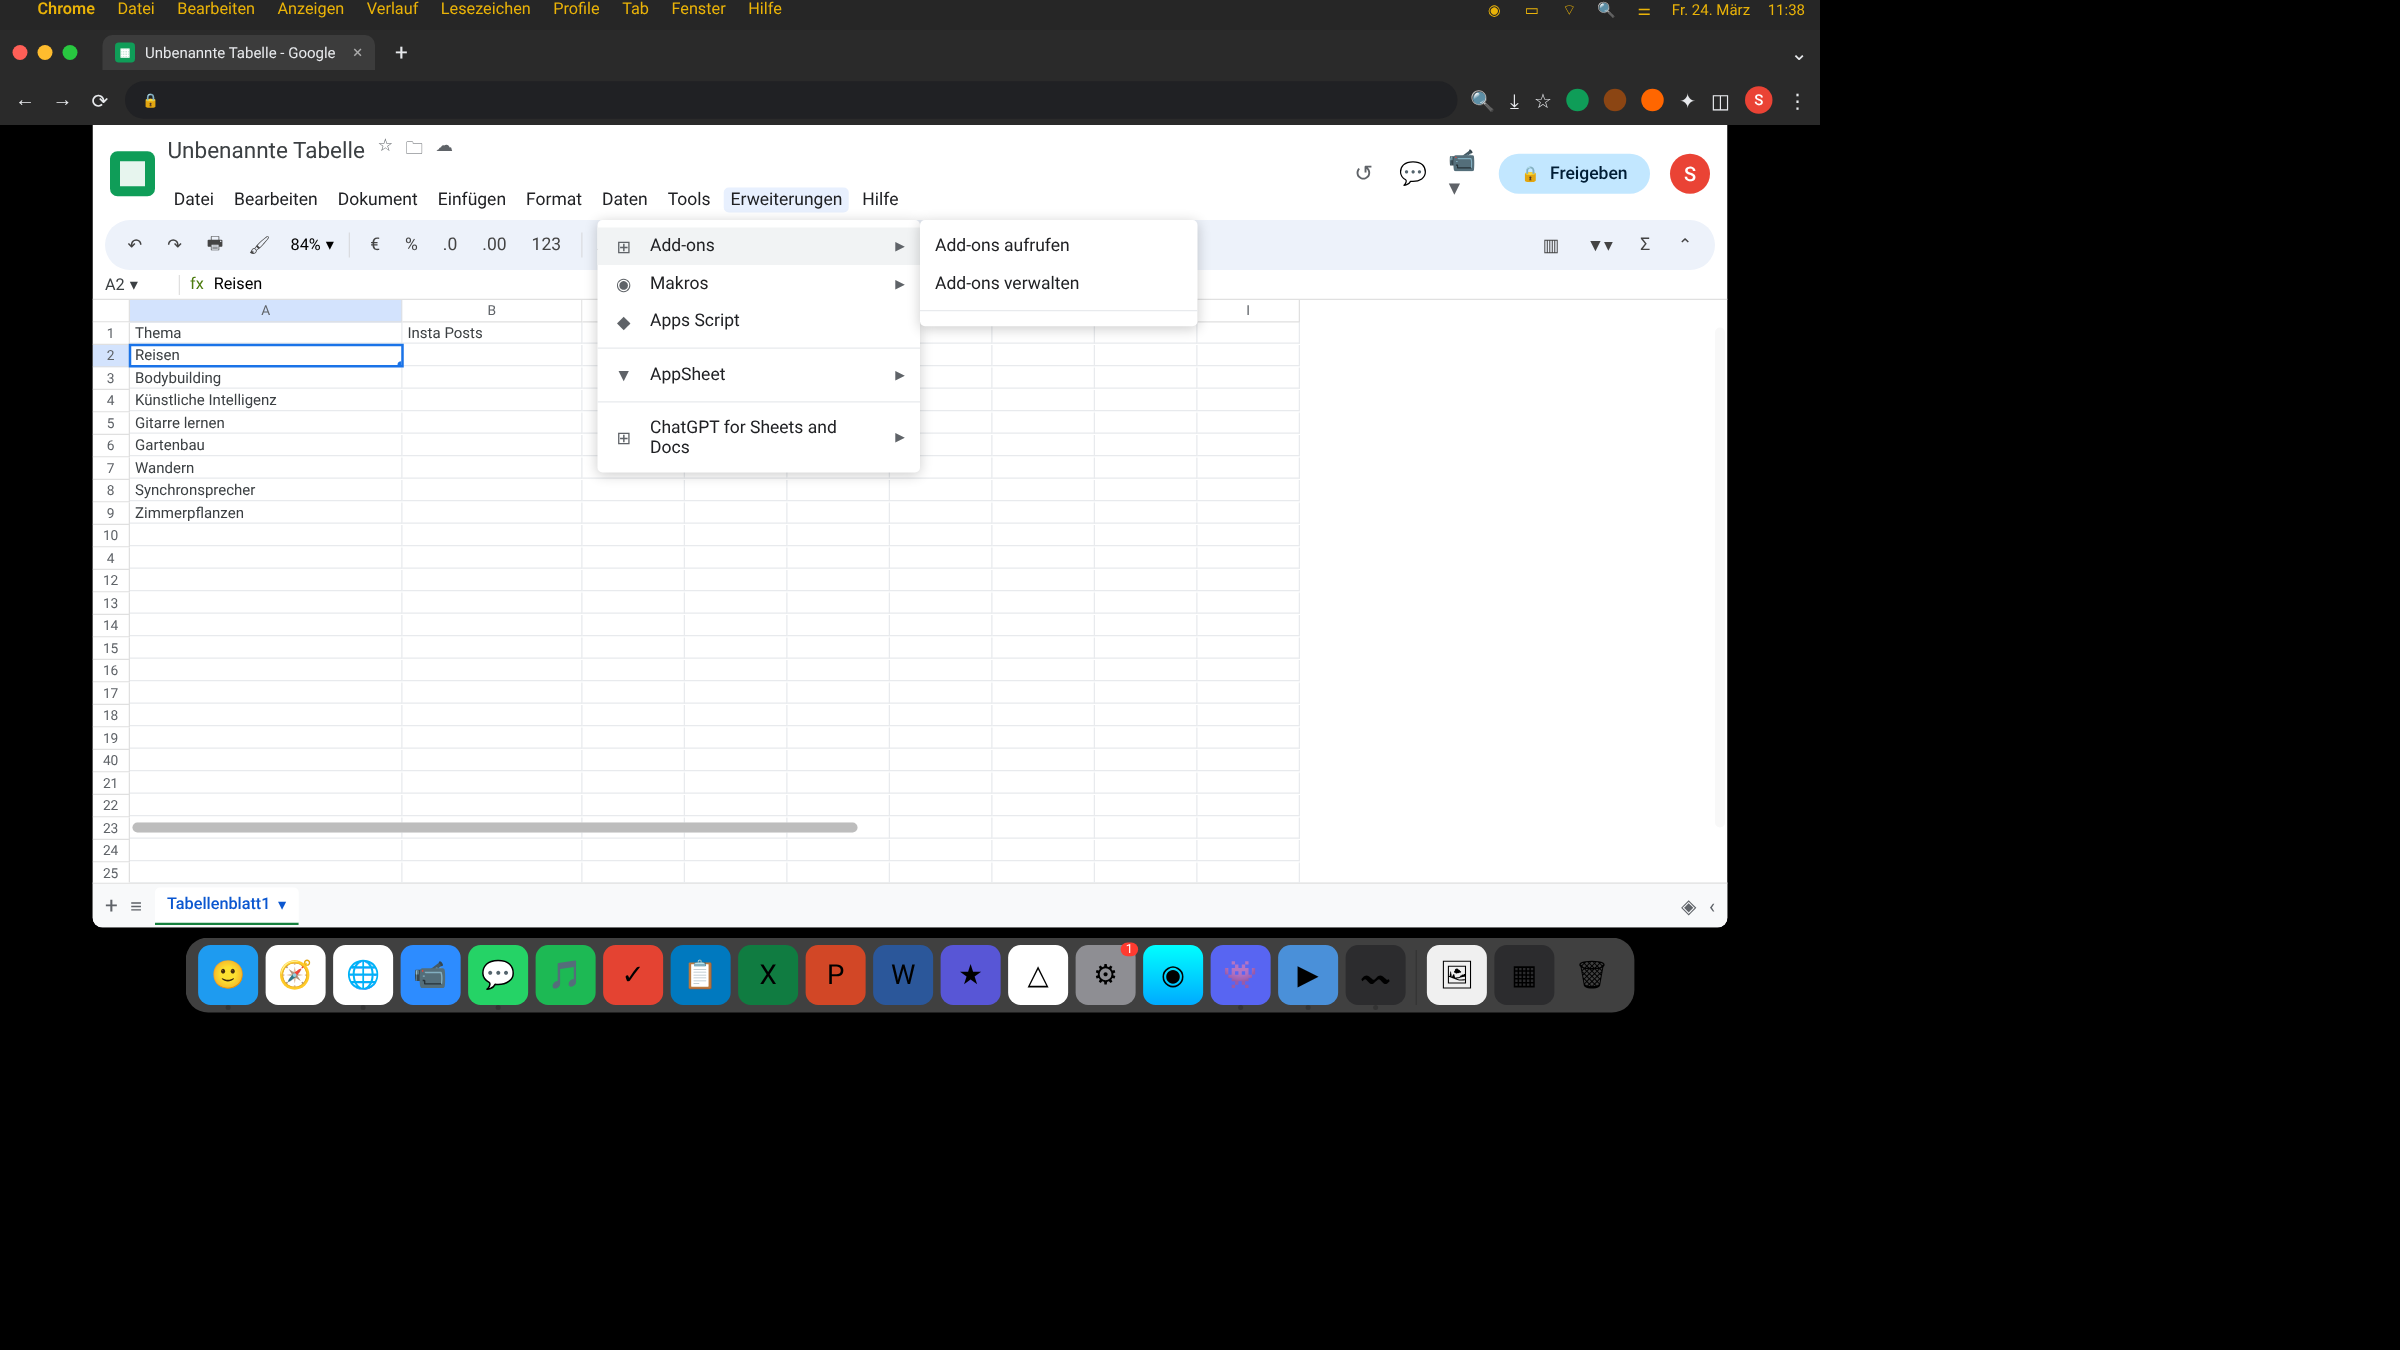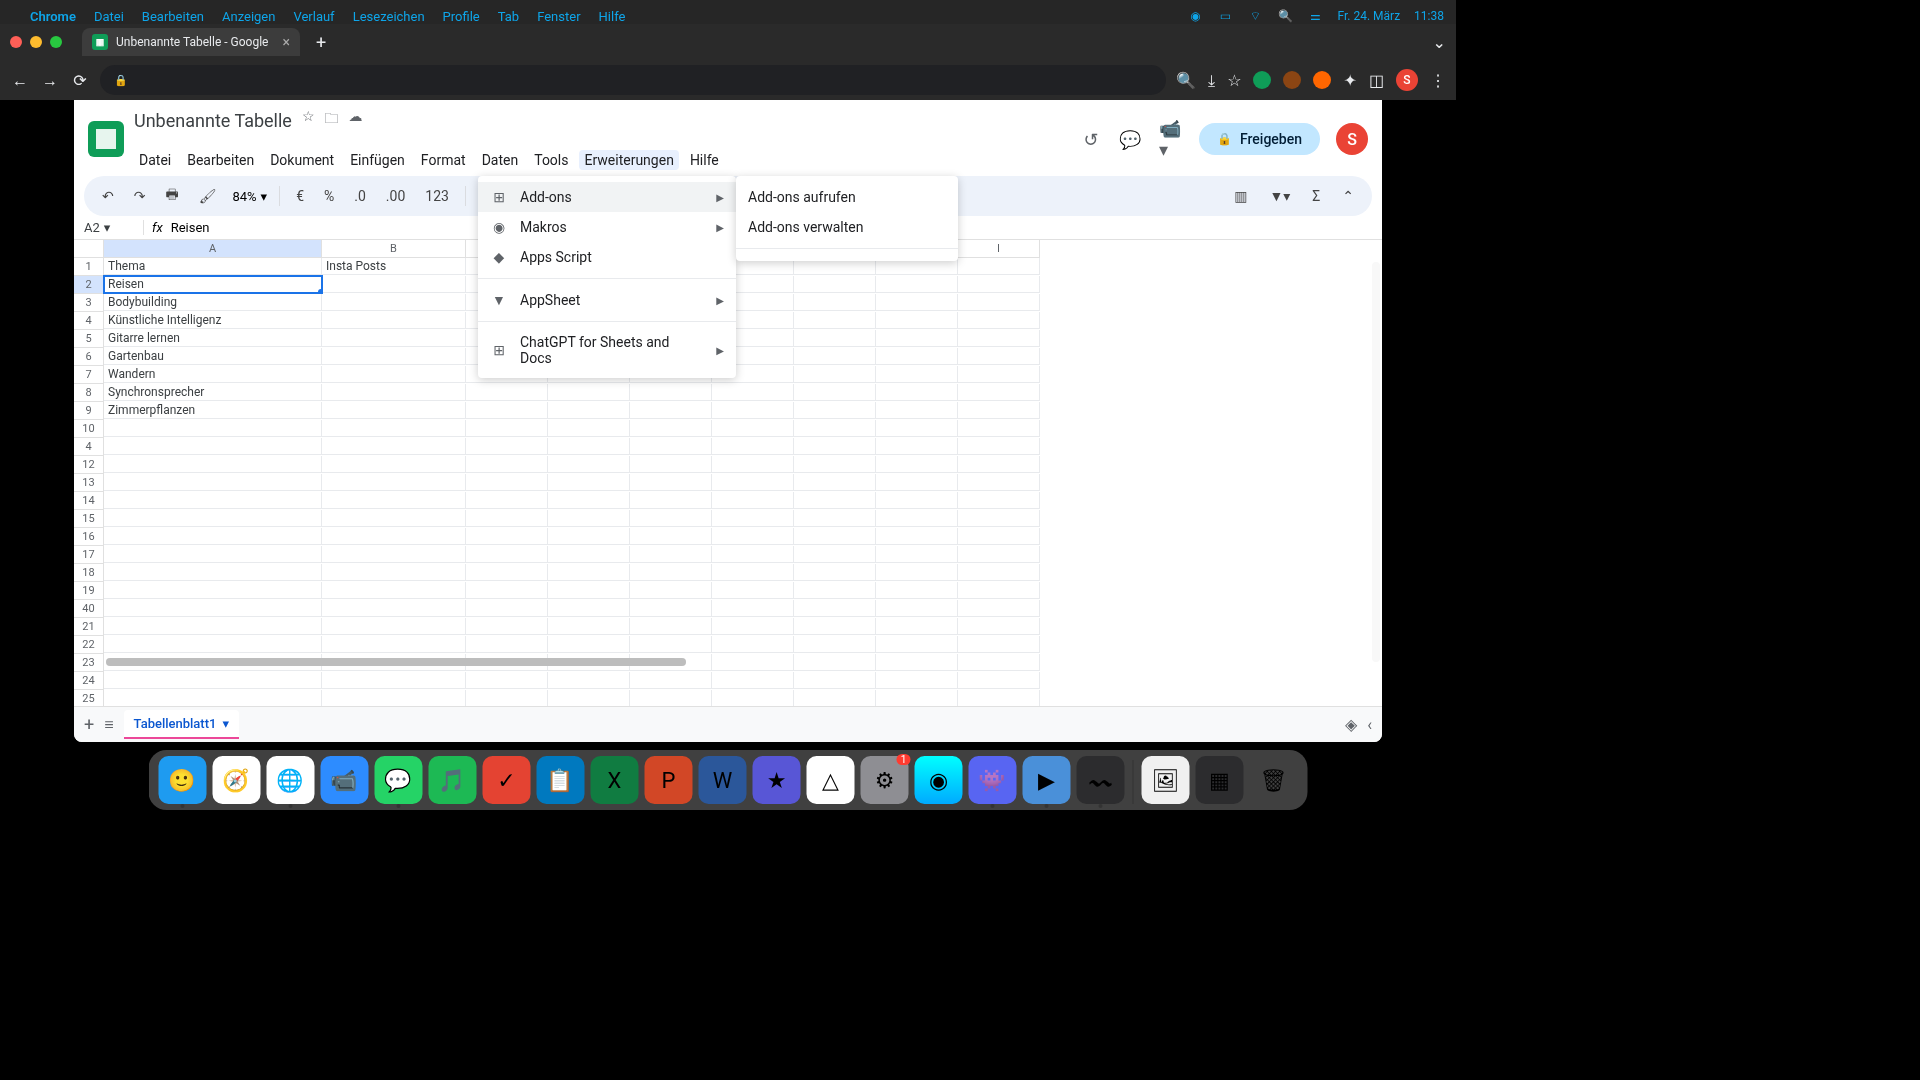--- a/index.html
+++ b/index.html
@@ -1,19 +1,19 @@
 <!DOCTYPE html>
 <html><head>
 <meta charset="utf-8">
 <style>
   * { margin: 0; padding: 0; box-sizing: border-box; font-family: -apple-system, BlinkMacSystemFont, "Segoe UI", Roboto, sans-serif; }
   body { background: #000; width: 1456px; height: 816px; overflow: hidden; position: relative; }
   
   
-  .menubar { height: 24px; background: rgba(40,40,40,0.95); display: flex; align-items: flex-end; padding: 0 12px; color: #0ea5e9; font-size: 13px; gap: 18px; }
+  .menubar { height: 24px; background: rgba(40,40,40,0.95); display: flex; align-items: flex-start; padding: 0 12px; color: #eab308; font-size: 13px; gap: 18px; }
   .menubar .apple { font-size: 15px; }
   .menubar .app-name { font-weight: 600; }
   .menubar-right { margin-left: auto; display: flex; align-items: center; gap: 14px; font-size: 12px; }
   .menubar-right .icon { width: 16px; height: 16px; display: flex; align-items: center; justify-content: center; }
   
   
   .browser-chrome { background: #2a2a2a; }
   .tab-bar { height: 36px; display: flex; align-items: center; padding: 0 10px; gap: 8px; }
   .traffic-lights { display: flex; gap: 8px; margin-right: 12px; }
   .traffic-lights span { width: 12px; height: 12px; border-radius: 50%; display: block; }
@@ -59,21 +59,21 @@
   .toolbar { display: flex; align-items: center; padding: 6px 14px; gap: 12px; margin-top: 6px; background:#edf2fa; border-radius: 24px; margin-left:10px; margin-right:10px; height:40px;}
   .tb-btn { color: #444; font-size: 14px; padding: 2px 4px; }
   .tb-sep { width: 1px; height: 20px; background: #dadce0; }
   .zoom { display: flex; align-items: center; gap: 4px; font-size: 13px; }
   .font-sel { display: flex; align-items: center; gap: 4px; font-size: 13px; }
   .toolbar-right { margin-left: auto; display: flex; gap: 14px; align-items: center; }
   
   
   .formula-bar { display: flex; align-items: center; border-bottom: 1px solid #e0e0e0; height: 24px; padding: 0 10px; gap: 8px; font-size: 13px; }
   .cell-ref { width: 60px; border-right: 1px solid #e0e0e0; padding-right: 6px; color: #3c4043; display:flex; align-items:flex-end; gap:4px; }
-  .fx { color: #000000; font-style: italic; }
+  .fx { color: #4d7c0f; }
   
   
   .grid-container { flex: 1; overflow: hidden; position: relative; }
   .grid { display: grid; grid-template-columns: 30px 218px 144px repeat(7, 82px); font-size: 12px; color: #3c4043; }
   .col-head, .row-head { background: #fff; border-right: 1px solid #e0e0e0; border-bottom: 1px solid #e0e0e0; text-align: center; padding: 2px; height: 18px; color: #5f6368; font-size:11px; }
   .col-head { height: 18px; }
   .corner { background: #fff; border-right: 1px solid #e0e0e0; border-bottom: 1px solid #e0e0e0; }
   .cell { border-right: 1px solid #e8eaed; border-bottom: 1px solid #e8eaed; padding: 1px 4px; height: 17px; white-space: nowrap; overflow: hidden; }
   .row-head { background: #fff; font-size: 11px; }
   .row-head.sel { background: #d3e3fd; }
@@ -87,21 +87,21 @@
   .dropdown-item:hover, .dropdown-item.hover { background: #f1f3f4; }
   .dropdown-item .di-icon { width: 18px; height: 18px; display: flex; align-items: center; justify-content: center; color: #5f6368; flex-shrink: 0; }
   .dropdown-item .di-arrow { margin-left: auto; color: #5f6368; font-size: 10px; }
   .dropdown-sep { height: 1px; background: #e8eaed; margin: 6px 0; }
   .dropdown-item.disabled { color: #9aa0a6; }
   .menu1 { top: 176px; left: 478px; width: 258px; }
   .menu2 { top: 176px; left: 736px; width: 222px; }
   
   
   .sheet-tabs { height: 36px; border-top: 1px solid #e0e0e0; display: flex; align-items: center; padding: 0 10px; gap: 10px; background:#f8f9fa; }
-  .sheet-tab { display: flex; align-items: center; gap: 6px; padding: 6px 10px; border-radius: 4px 4px 0 0; font-size: 13px; color: #0b57d0; font-weight: 500; background: #fff; border-bottom: 2px solid #ec4899; }
+  .sheet-tab { display: flex; align-items: center; gap: 6px; padding: 6px 10px; border-radius: 4px 4px 0 0; font-size: 13px; color: #0b57d0; font-weight: 500; background: #fff; border-bottom: 2px solid #15803d; }
   .sheet-tabs .plus { color: #5f6368; font-size: 18px; }
   .sheet-tabs .list { color: #5f6368; }
   .sheet-tabs-right { margin-left: auto; display:flex; gap:10px; color:#5f6368; }
   
   
   .dock { position: absolute; bottom: 6px; left: 50%; transform: translateX(-50%); background: rgba(255,255,255,0.25); backdrop-filter: blur(10px); border-radius: 18px; padding: 6px 10px; display: flex; gap: 6px; align-items: end; }
   .dock-item { width: 48px; height: 48px; border-radius: 10px; display: flex; align-items: center; justify-content: center; font-size: 22px; position: relative; }
   .dock-item.running::after { content:""; position:absolute; bottom:-4px; left:50%; transform:translateX(-50%); width:4px; height:4px; border-radius:50%; background:#333; }
   .dock-sep { width: 1px; height: 44px; background: rgba(0,0,0,0.2); margin: 0 2px; }
   .badge { position:absolute; top:-2px; right:-2px; background:#ff3b30; color:#fff; font-size:10px; border-radius:8px; padding: 0 4px; min-width:14px; text-align:center; }

